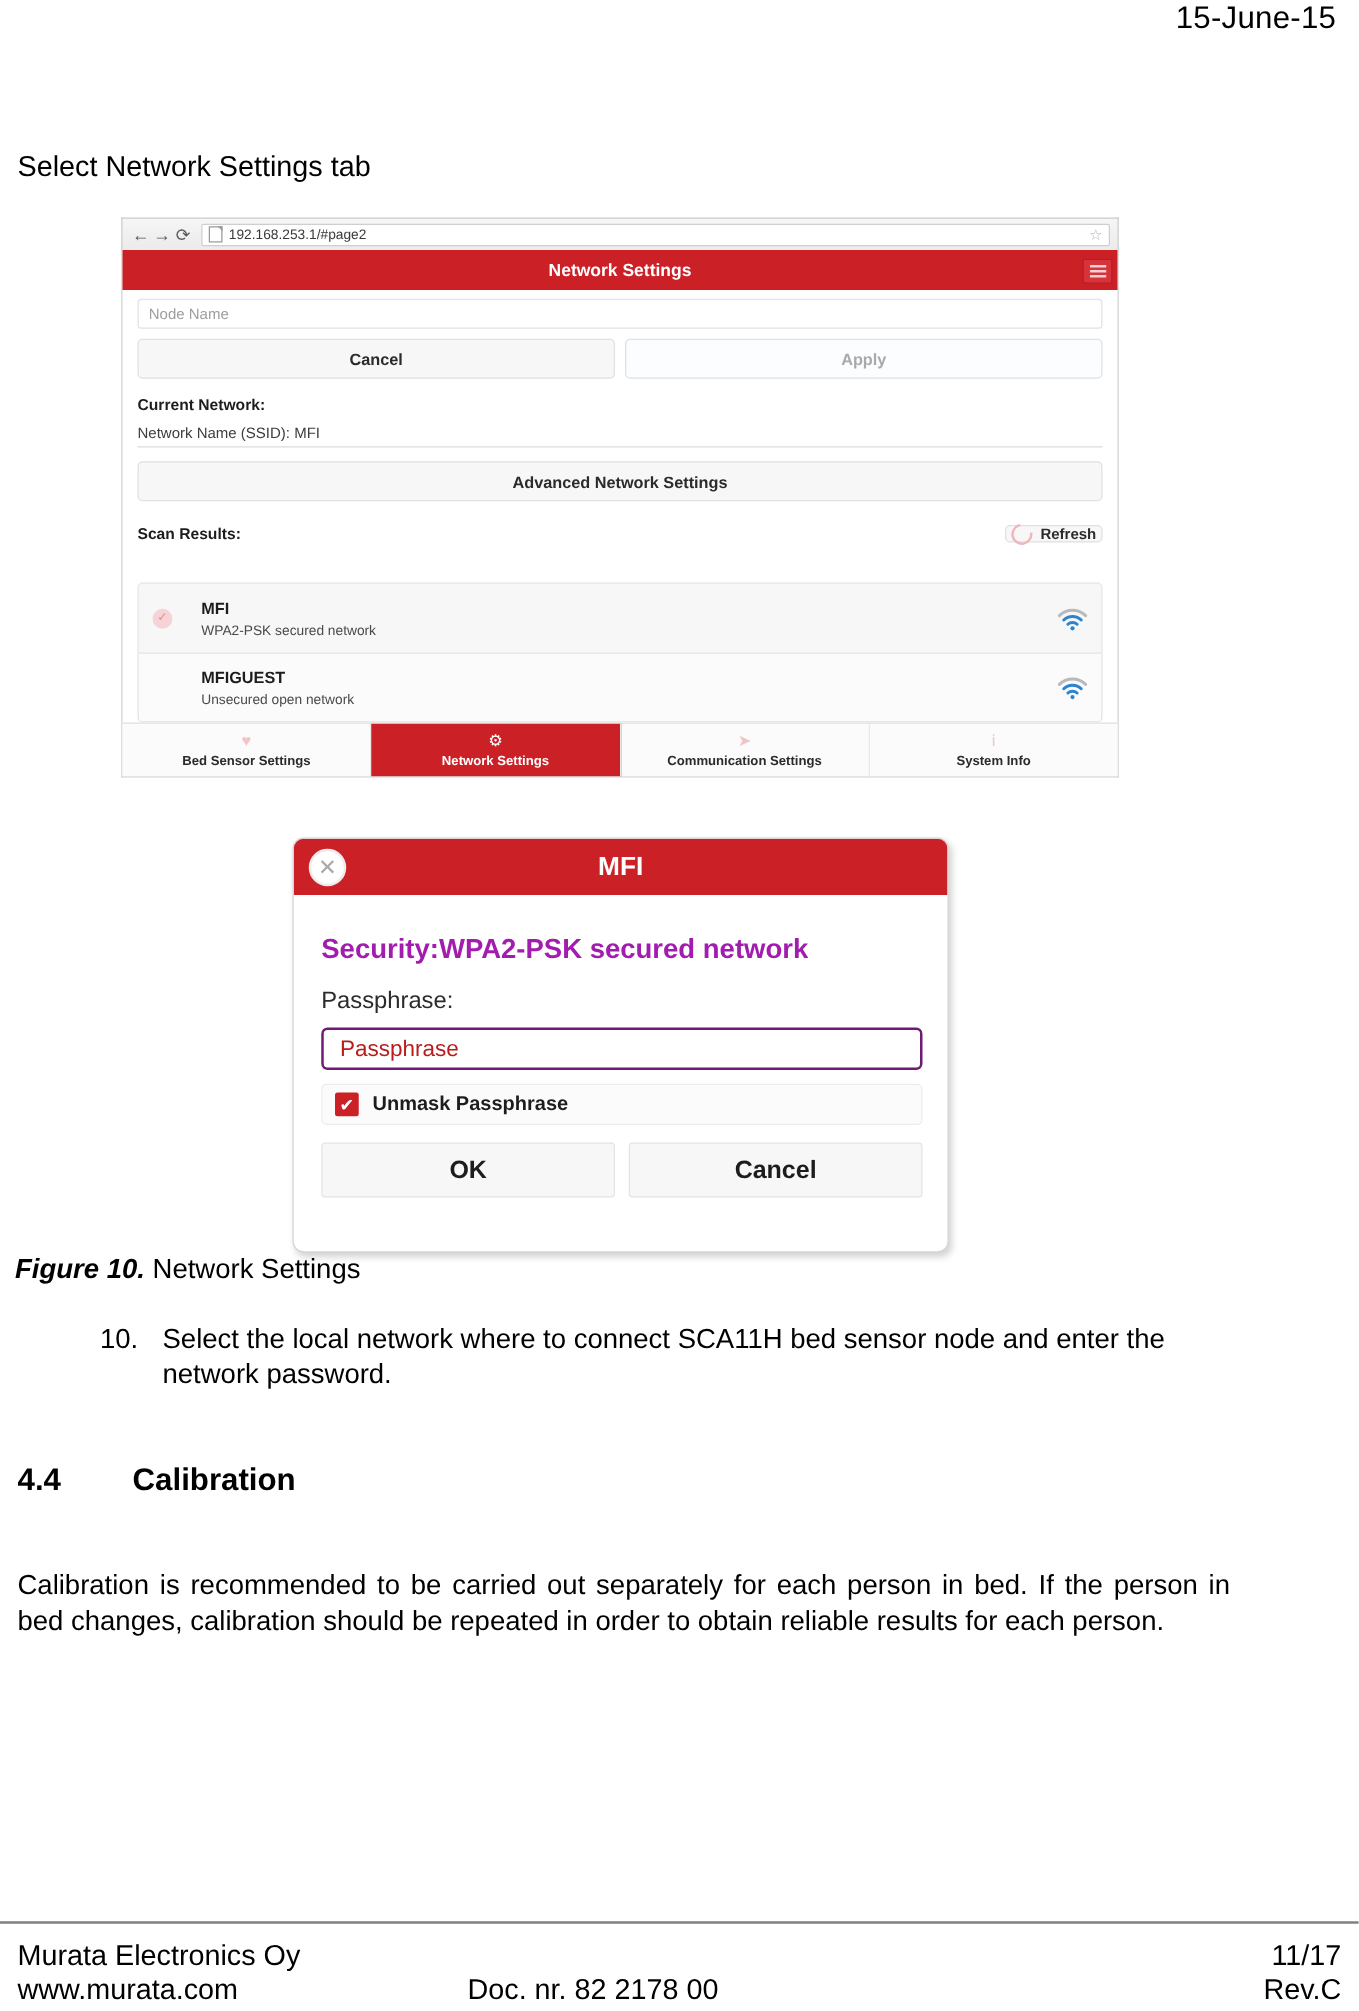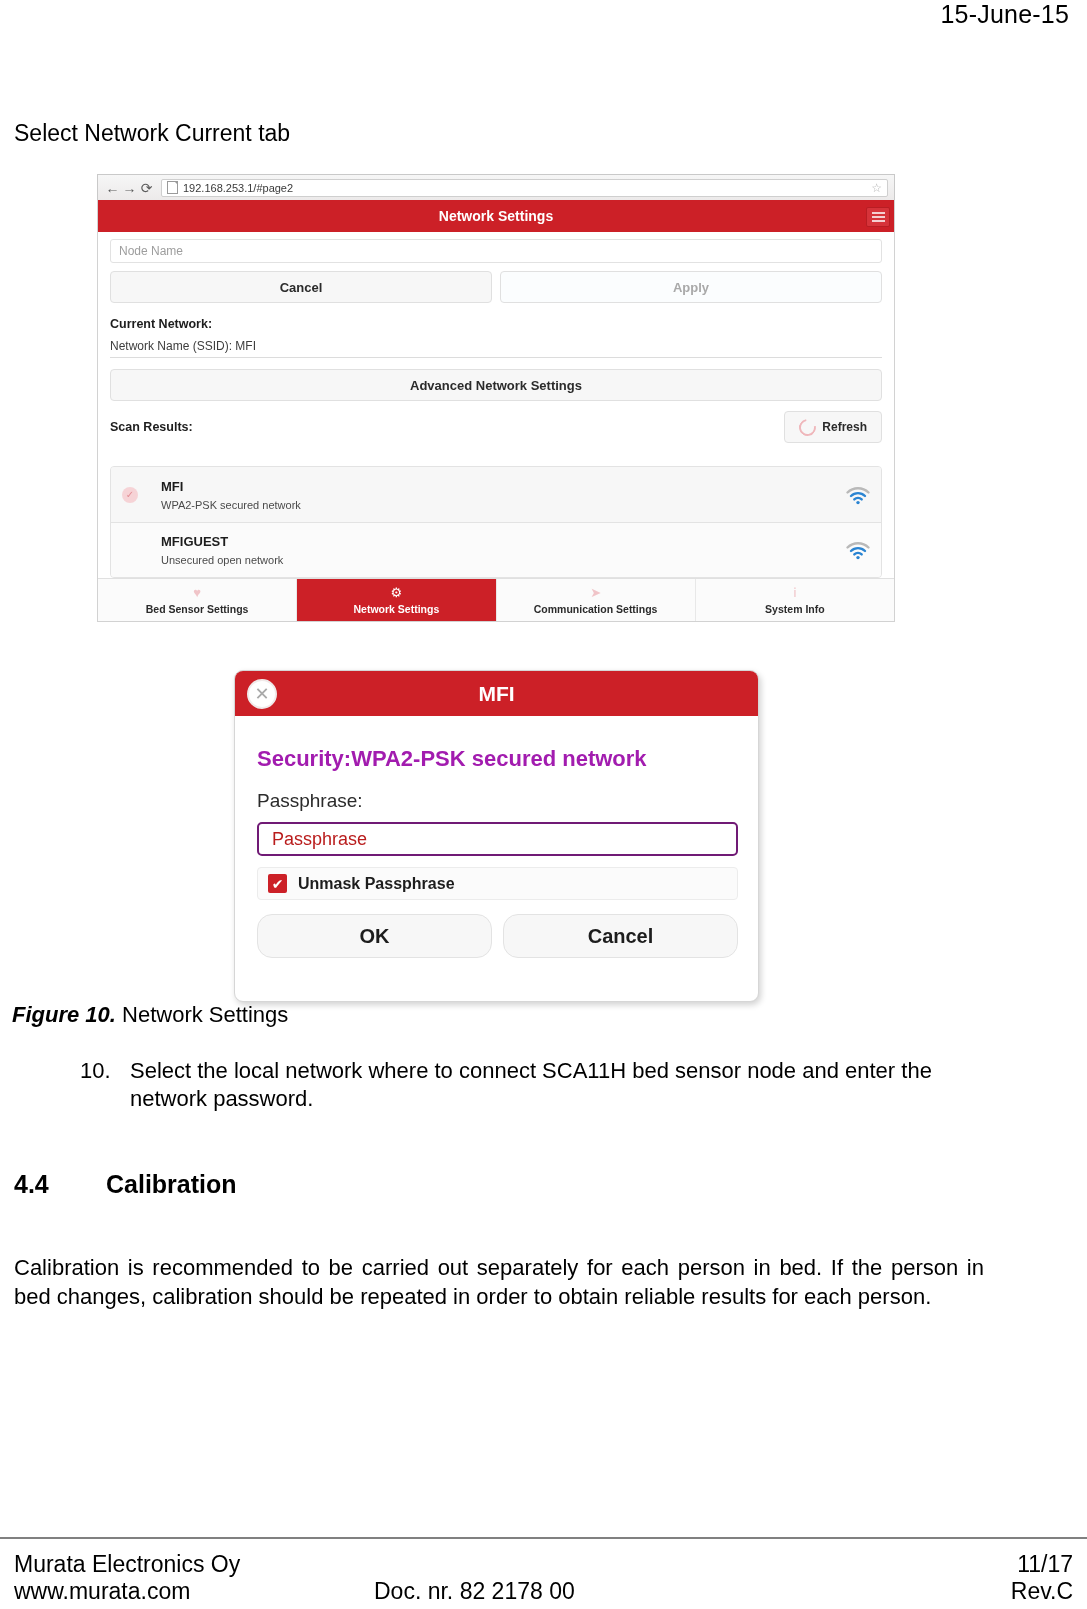--- a/index.html
+++ b/index.html
@@ -210,28 +210,28 @@
   }
 
   .scan-row {
     margin-top: 13px;
     display: flex;
     align-items: center;
     justify-content: space-between;
     height: 26px;
   }
   .refresh-btn {
-    height: 32px;
+    height: 14px;
     border: 1px solid #e0e0e0;
     border-radius: 4px;
     background: #f7f7f7;
     display: flex;
     align-items: center;
     gap: 6px;
-    padding: 0 14px;
+    padding: 0 4px;
     box-sizing: border-box;
     font-size: 12px;
     font-weight: bold;
     color: #2b2b2b;
   }
   .reload-icon {
     width: 13px; height: 13px;
     border: 2px solid #efb7bb;
     border-radius: 50%;
     border-top-color: transparent;
@@ -423,21 +423,21 @@
   }
   .dialog-btn-row {
     display: flex;
     gap: 11px;
     margin-top: 14px;
   }
   .dialog-btn {
     flex: 1;
     height: 44px;
     border: 1px solid #e3e3e3;
-    border-radius: 15px;
+    border-radius: 3px;
     background: #f7f7f7;
     display: flex;
     align-items: center;
     justify-content: center;
     font-size: 20px;
     font-weight: bold;
     color: #1d1d1d;
     box-sizing: border-box;
   }
 
@@ -517,21 +517,21 @@
   }
   .footer-left  { width: 360px; }
   .footer-mid   { flex: 1; }
   .footer-right { text-align: right; width: 160px; }
 </style>
 </head>
 <body>
 
 <div class="page-date">15-June-15</div>
 
-<div class="intro-line">Select Network Current tab</div>
+<div class="intro-line">Select Network Settings tab</div>
 
 <div class="shot">
 
   <div class="browser-bar">
     <span class="nav-btn">←</span>
     <span class="nav-btn">→</span>
     <span class="nav-btn">⟳</span>
     <div class="omnibox">
       <span class="page-glyph"></span>
       <span class="omnibox-url">192.168.253.1/#page2</span>

